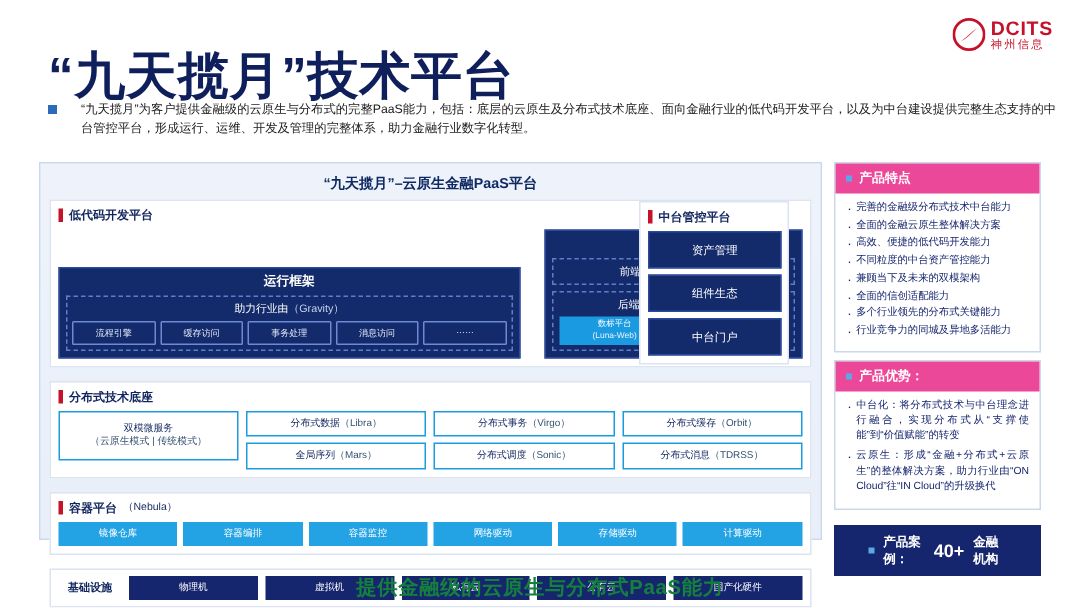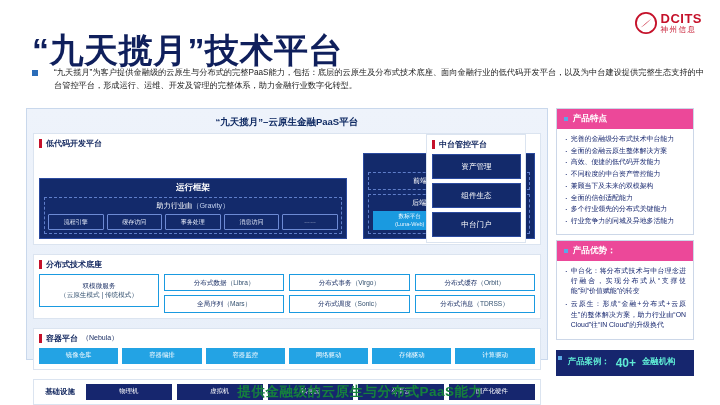--- a/index.html
+++ b/index.html
@@ -169,22 +169,22 @@
     list-style: none; font-size: 6.9px; color: #16266e; line-height: 1.55;
     padding-left: 7px; position: relative; margin-bottom: 1px;
     text-align: justify;
   }
   .rpanel-body li:before {
     content: "·"; position: absolute; left: 1px; top: -1px; font-size: 9px;
   }
   .rpanel-body.adv li { line-height: 1.5; margin-bottom: 2.5px; }
 
   .case-bar {
-    background: #16266e; color: #5eead4; padding: 6px 2px;
-    display: flex; align-items: flex-start; gap: 6px;
+    background: #16266e; color: #ffffff; padding: 6px 23px;
+    display: flex; align-items: center; gap: 6px;
   }
   .case-bar .sq { width: 4px; height: 4px; background: #5aa9e6; flex:0 0 auto;}
   .case-label { font-size: 8.4px; font-weight: bold; }
   .case-num { font-size: 12px; font-weight: bold; }
   .case-unit { font-size: 8.4px; font-weight: bold; }
 
   
   .footer-caption {
     position: absolute; left: 0; right: 0; bottom: 4px;
     text-align: center; font-size: 13.5px; font-weight: bold; color: #15803d;

